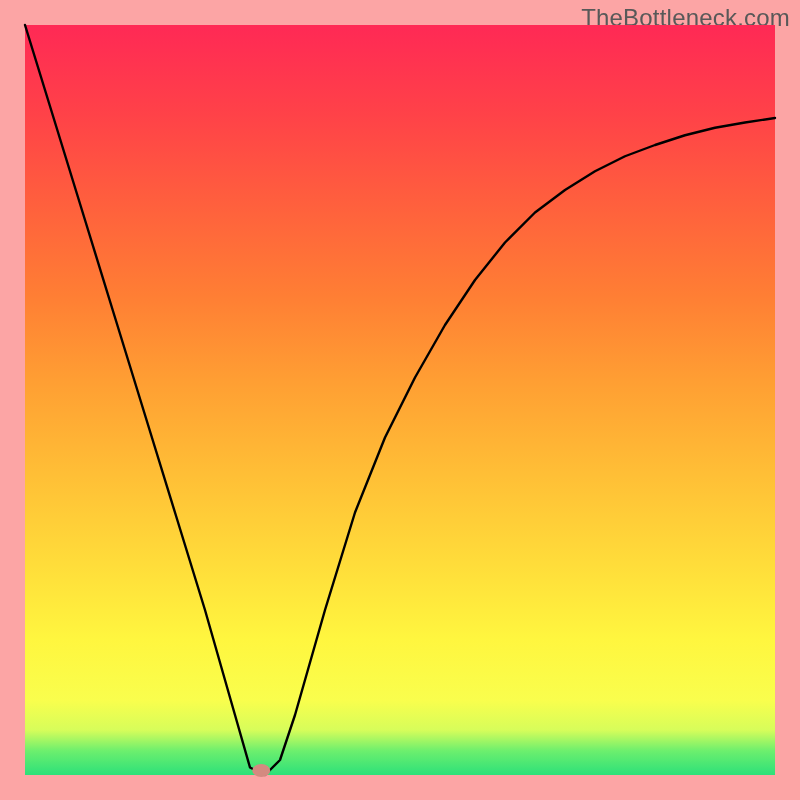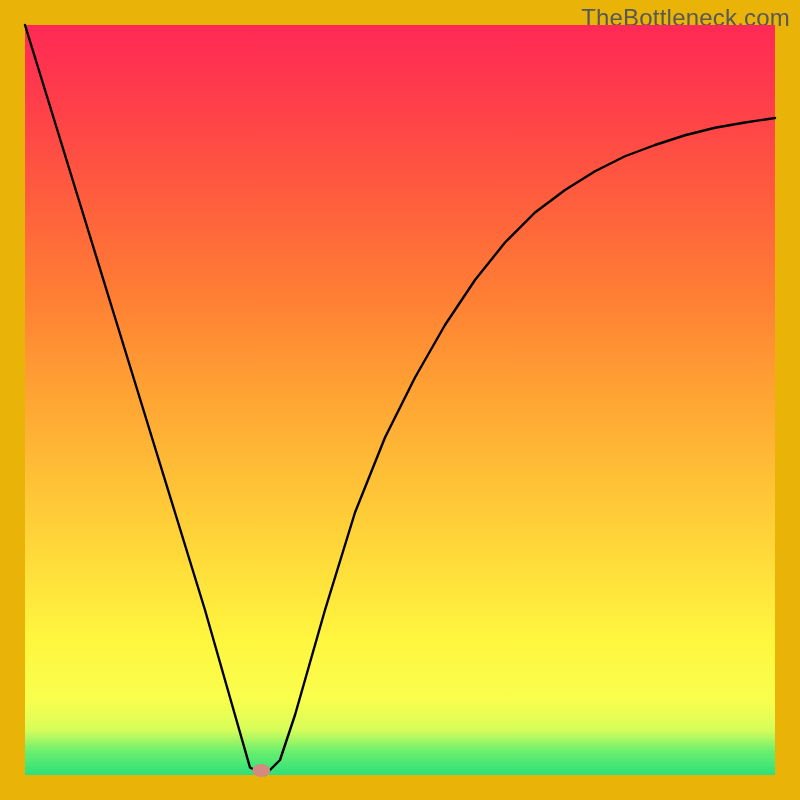--- a/index.html
+++ b/index.html
@@ -1,20 +1,20 @@
 <!DOCTYPE html>
 <html><head>
 <meta charset="utf-8">
 <style>
   * { margin: 0; padding: 0; box-sizing: border-box; }
   html, body { width: 800px; height: 800px; overflow: hidden; }
   .outer {
     width: 800px;
     height: 800px;
-    background: #eab308;
+    background: #fca5a5;
     position: relative;
   }
   .watermark {
     position: absolute;
     top: 4px;
     right: 10px;
     color: #585858;
     font-family: Arial, Helvetica, sans-serif;
     font-size: 24px;
     font-weight: 500;

